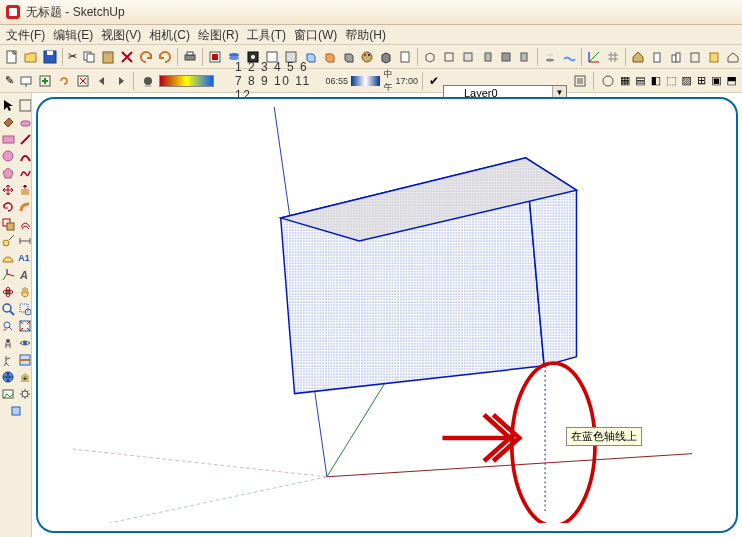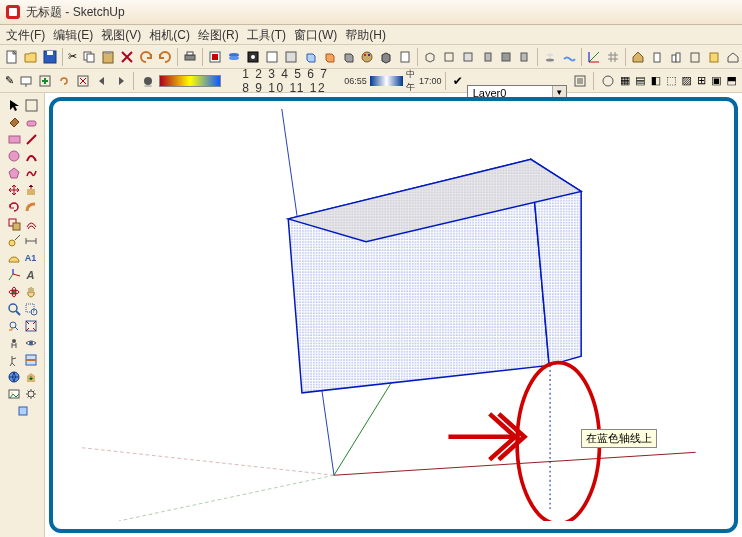--- a/index.html
+++ b/index.html
@@ -11,28 +11,28 @@
   .menubar { height: 20px; background: #f5eedd; display:flex; align-items:flex-end; padding: 0 6px; gap: 8px; border-bottom:1px solid #d6ccb6;}
   .menubar span { font-size:12px; color:#333; cursor:default; }
   .toolbar-row { height: 24px; background:#f5eedd; display:flex; align-items:center; padding:0 4px; gap:3px; border-bottom:1px solid #d6ccb6; }
   .tb-btn { width:18px; height:18px; border:1px solid transparent; border-radius:2px; display:flex; align-items:center; justify-content:center; font-size:11px;}
   .tb-sep { width:5px; height:18px; border-left:1px solid #c8baa2; margin:0 1px;}
   .color-bar { display:inline-block; width:110px; height:12px; background:linear-gradient(to right,#b3001b,#ff0,#0b5cff); border:1px solid #888;}
   .scale-nums { font-size:12px; letter-spacing:1.5px; color:#333; margin-left:18px;}
   .time-bar { display:inline-block; width:60px; height:10px; background:linear-gradient(to right,#003a8c,#fff 50%,#003a8c);}
   .time-label { font-size:9px; color:#333; }
   .layer-box { display:flex; align-items:center; gap:4px; }
-  .layer-select { width:100px; height:16px; border:1px solid #7a7a7a; background:#fff; font-size:11px; padding-left:5px; display:flex; align-items:center; justify-content:space-between;margin-top:24px;}
+  .layer-select { width:124px; height:16px; border:1px solid #7a7a7a; background:#fff; font-size:11px; padding-left:20px; display:flex; align-items:center; justify-content:space-between;margin-top:24px;}
   .layer-select .arrow { width:14px; height:14px; background:#ece6d8; border-left:1px solid #aaa; display:flex; align-items:center; justify-content:center; font-size:8px;}
   .check { color:#000; font-size:12px; }
   .workspace { flex:1; display:flex; position:relative; }
-  .left-bar { width:45px; background:#f5eedd; border-right:1px solid #d6ccb6; display:flex; flex-direction:column; align-items:center; padding-top:4px; gap:2px; overflow:hidden;}
+  .left-bar { width:32px; background:#f5eedd; border-right:1px solid #d6ccb6; display:flex; flex-direction:column; align-items:center; padding-top:4px; gap:2px; overflow:hidden;}
   .tool-pair { display:flex; gap:2px;}
   .tool-icon { width:15px; height:15px; border:1px solid transparent; border-radius:2px;}
-  .viewport-wrap { flex:1; position:relative; background:#fff; border:4px solid #0369a1; border-radius:12px; margin:4px;}
+  .viewport-wrap { flex:1; position:relative; background:#fff; border:2px solid #0369a1; border-radius:18px; margin:4px;}
   .viewport { position:absolute; inset:8px; background:#fff; overflow:hidden;}
   .viewport svg { width:100%; height:100%; display:block;}
   .tooltip { position:absolute; background:#ffffe0; border:1px solid #888; font-size:11px; padding:1px 4px; }
 </style>
 </head>
 <body>
 
 <div class="titlebar">
   <div class="app-icon"></div>
   <span>无标题 - SketchUp</span>

